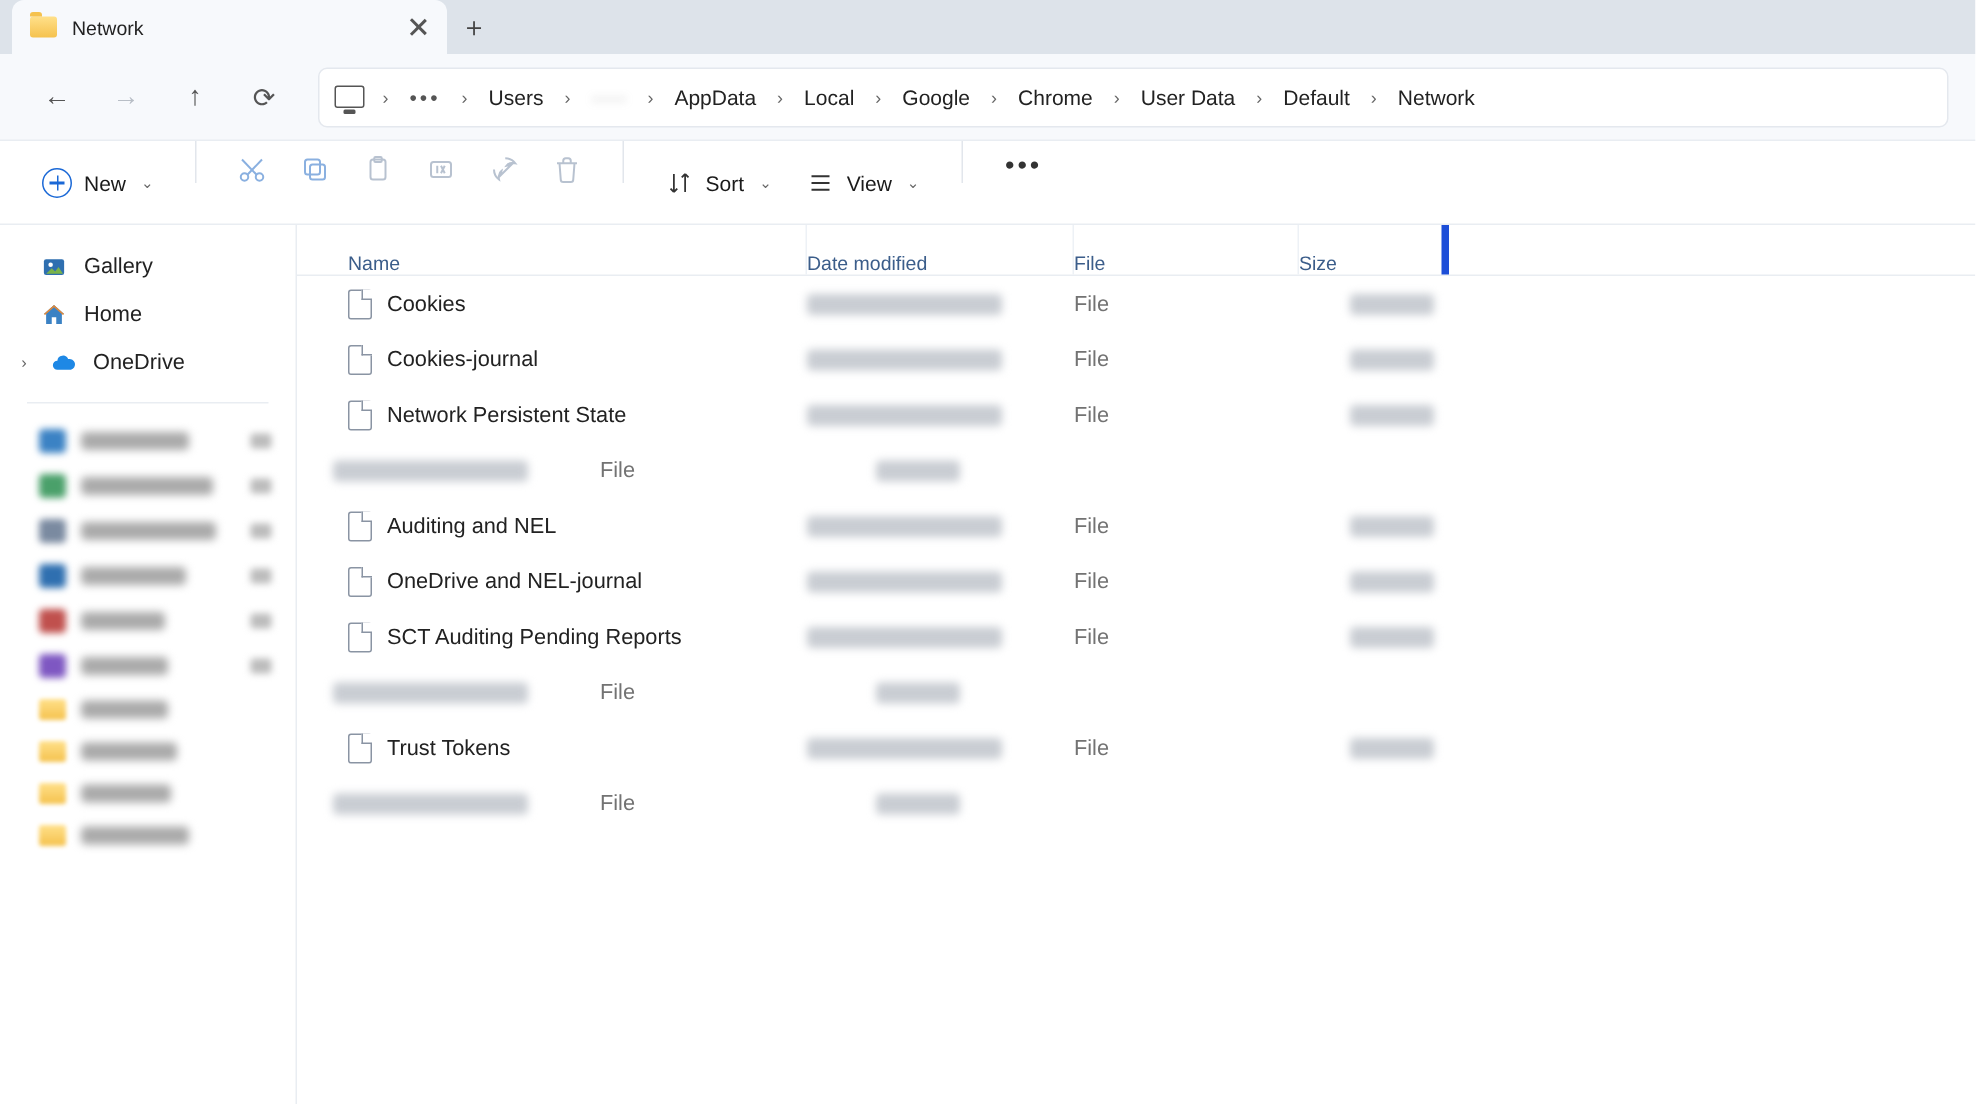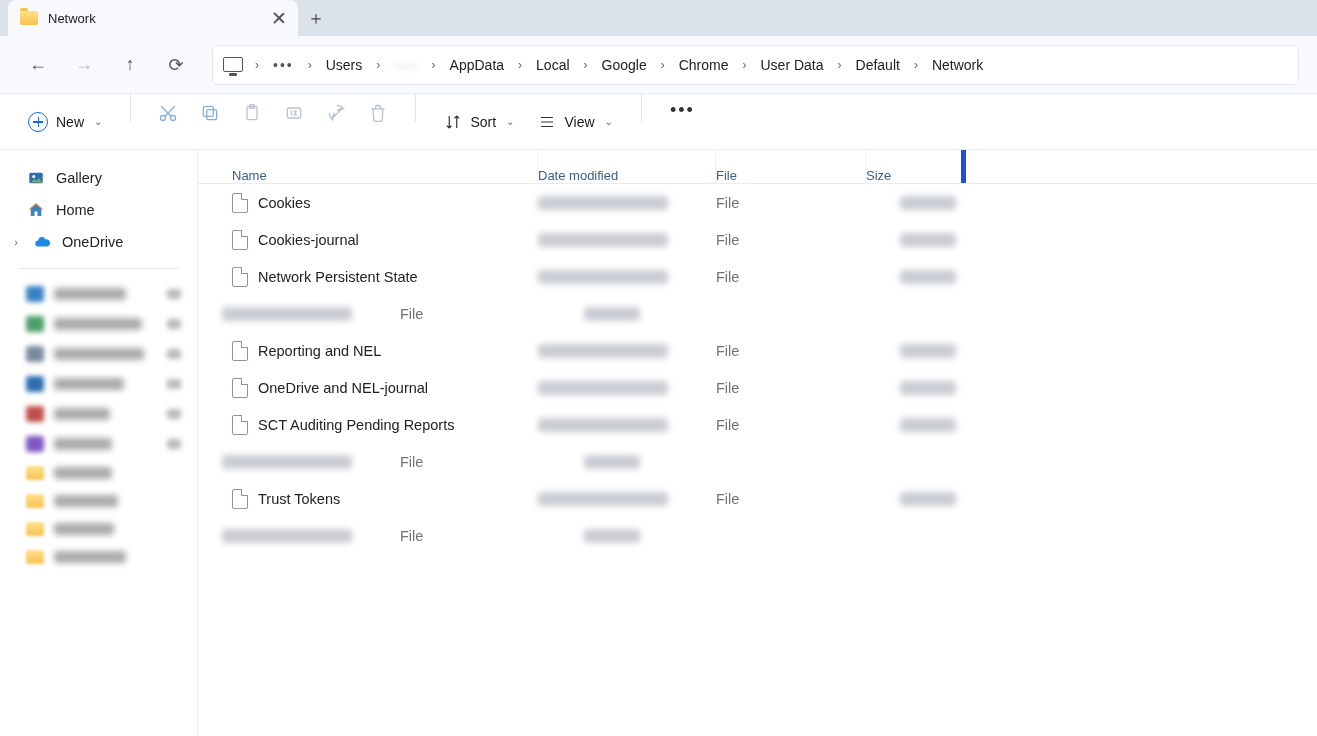--- a/index.html
+++ b/index.html
@@ -457,21 +457,21 @@
             <div class="blur-cell"></div>
           </div>
           <div class="col-type"><span>File</span></div>
           <div class="col-size">
             <div class="blur-cell"></div>
           </div>
         </div>
         <div class="file-row">
           <div class="col-name">
             <span class="file-icon"></span>
-            <span>Reporting and NEL</span>
+            <span>Auditing and NEL</span>
           </div>
           <div class="col-date">
             <div class="blur-cell"></div>
           </div>
           <div class="col-type"><span>File</span></div>
           <div class="col-size">
             <div class="blur-cell"></div>
           </div>
         </div>
         <div class="file-row">

